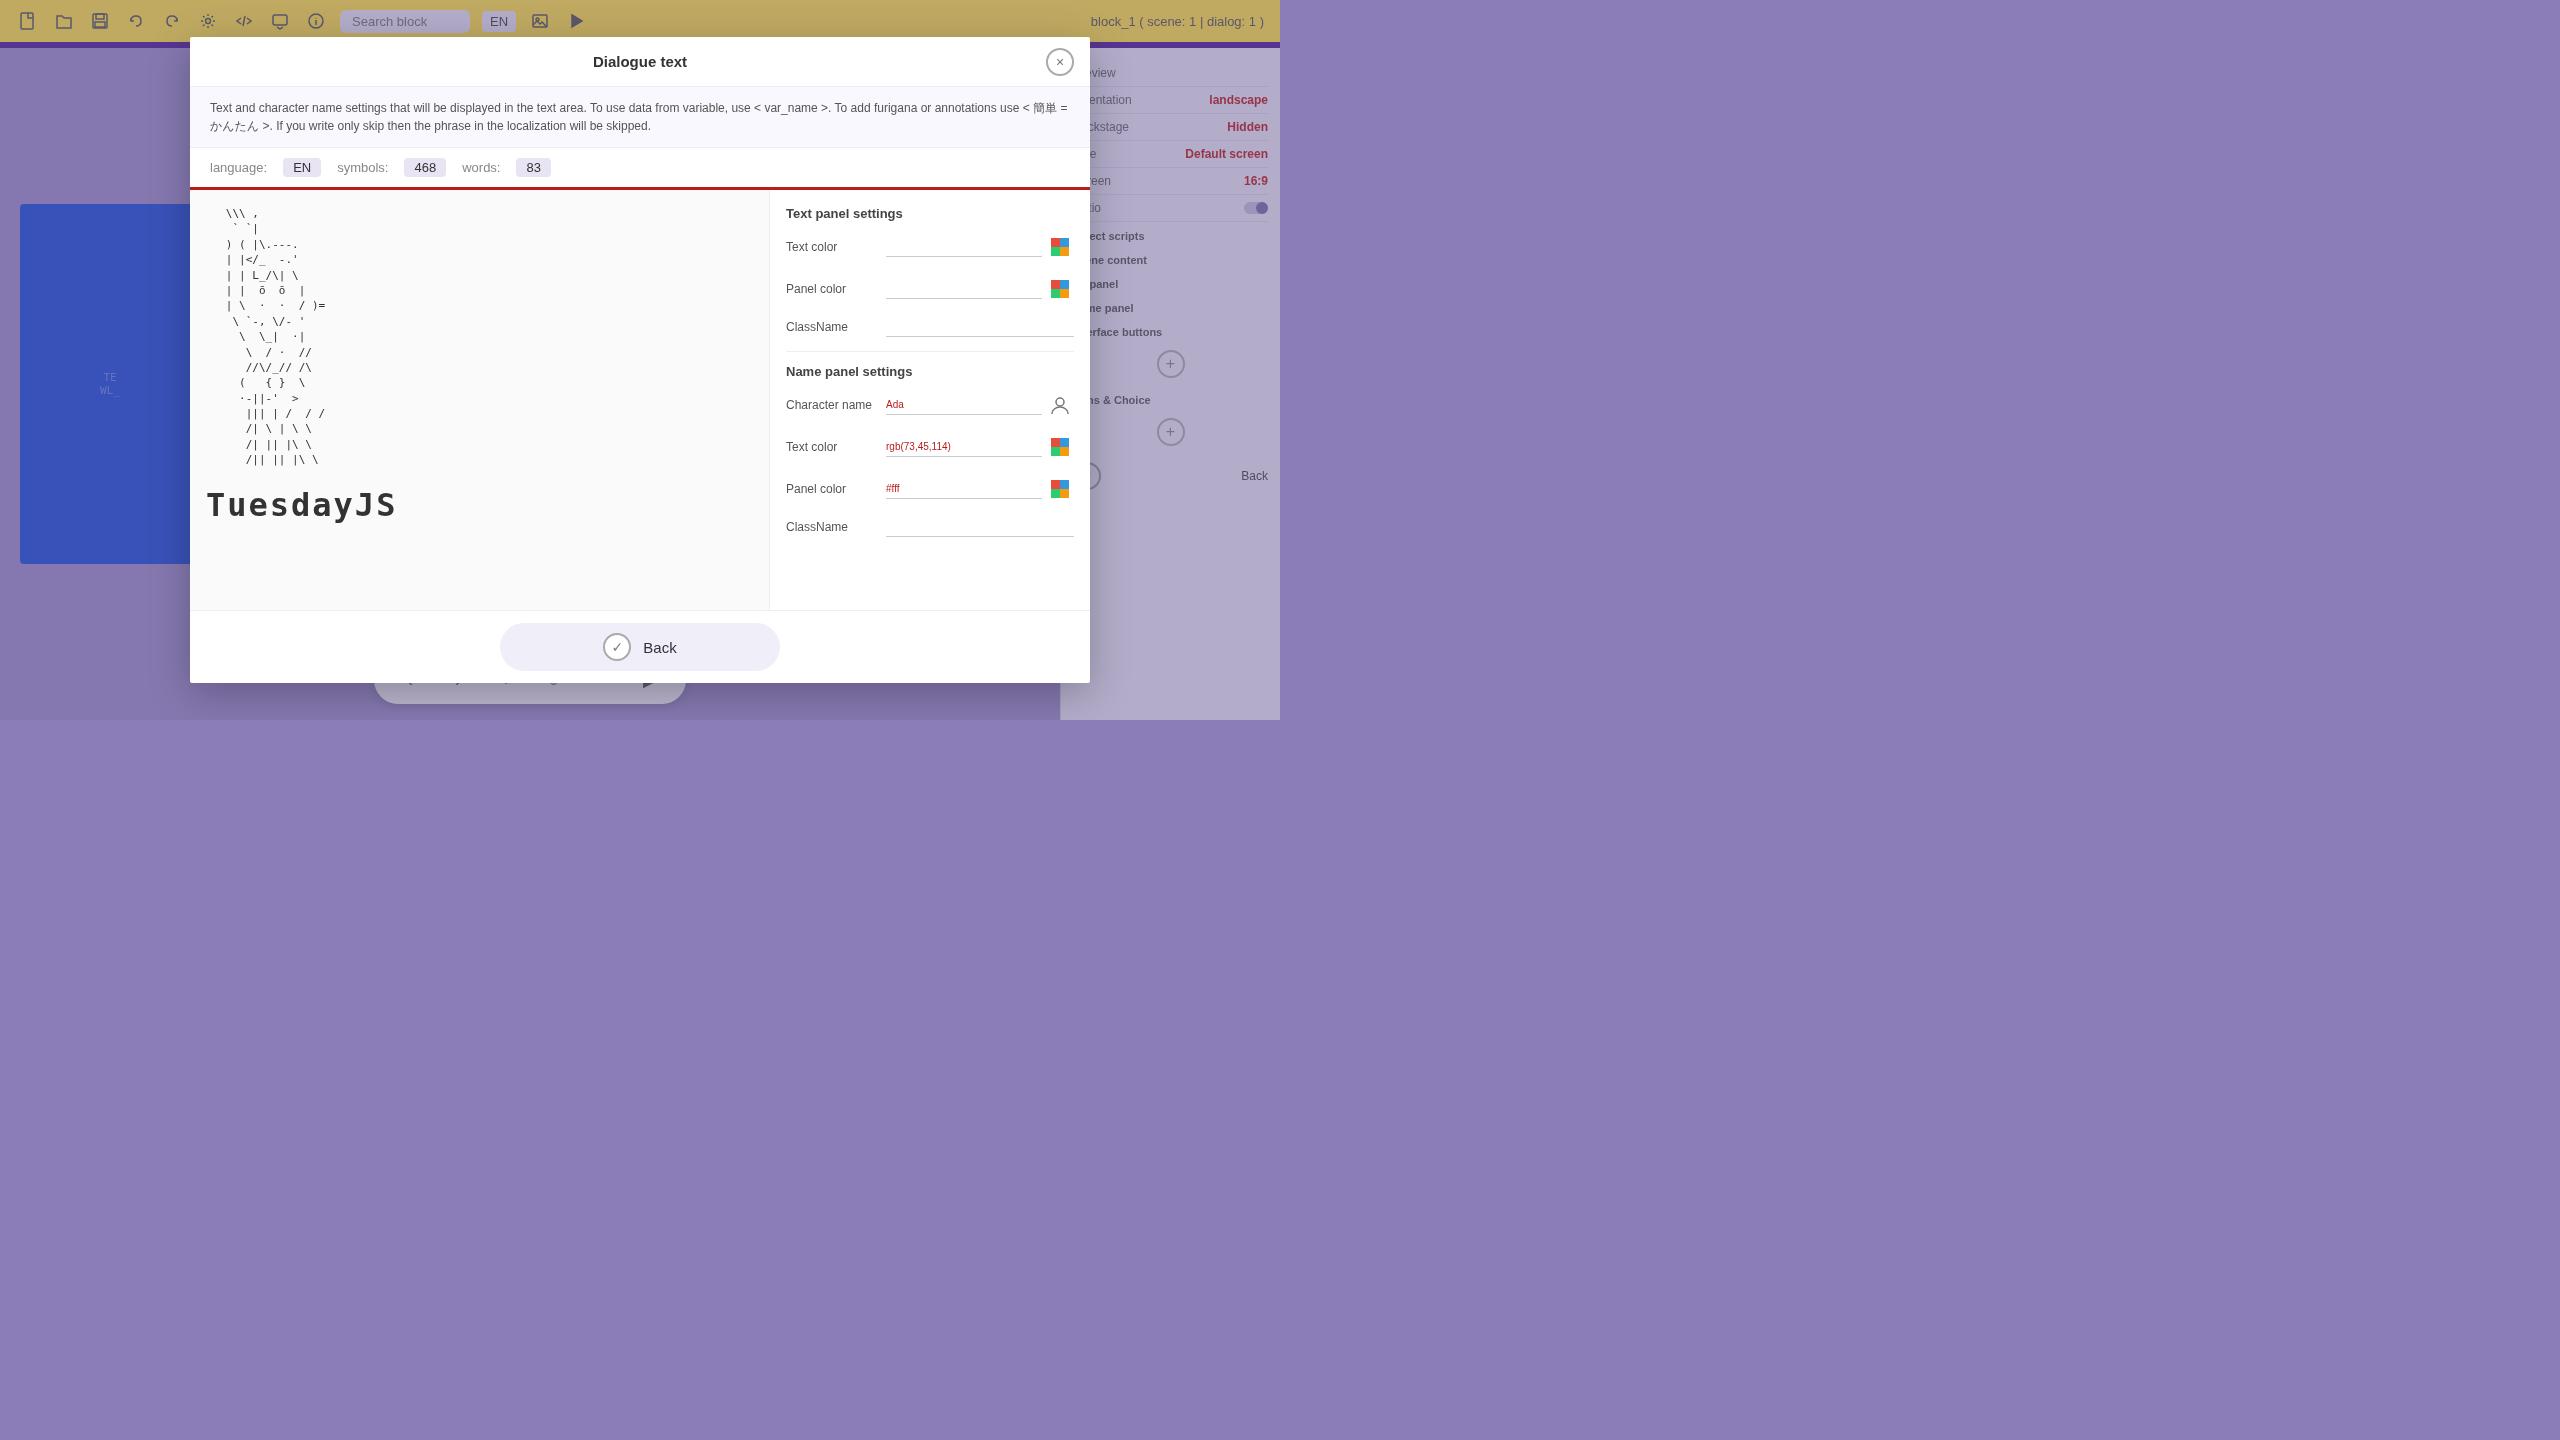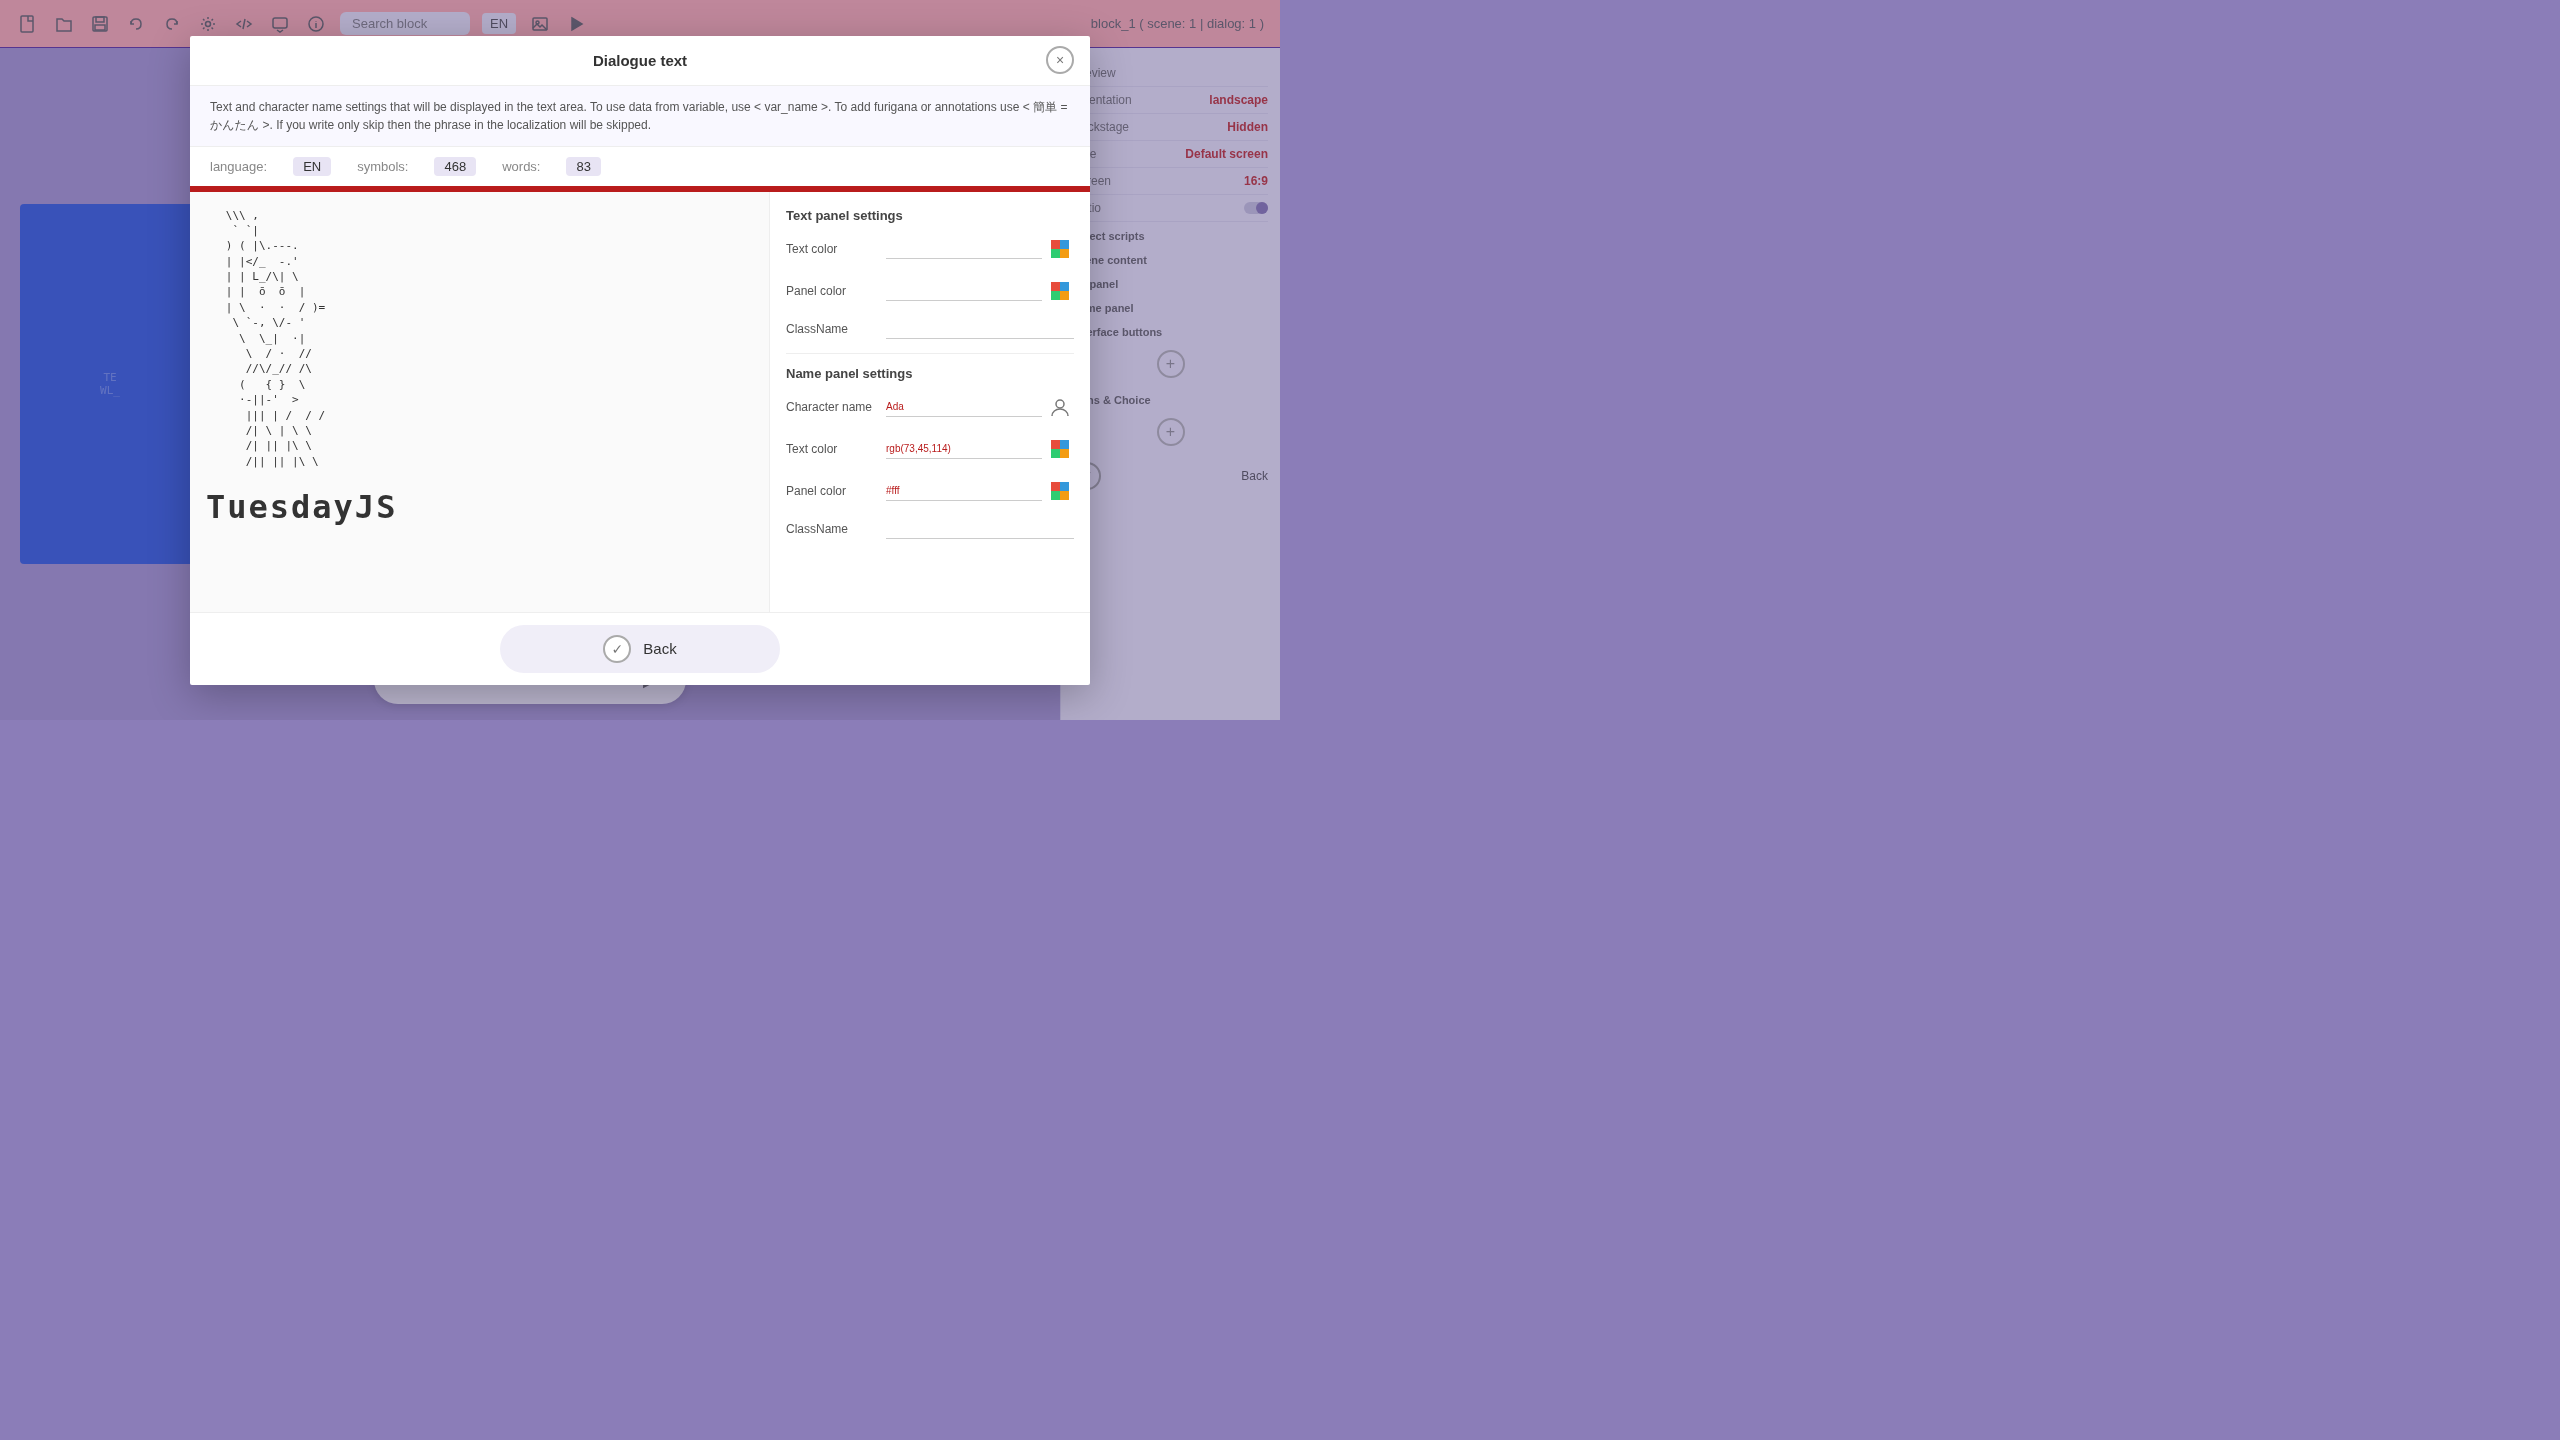--- a/index.html
+++ b/index.html
@@ -7,27 +7,27 @@
       font-family: -apple-system, BlinkMacSystemFont, 'Segoe UI', sans-serif;
       background: #8b7db8;
       width: 1280px;
       height: 720px;
       overflow: hidden;
       position: relative;
     }
 
     
     .toolbar {
-      background: #fca5a5;
+      background: #fde047;
       height: 48px;
       display: flex;
       align-items: center;
       padding: 0 16px;
       gap: 12px;
-      border-bottom: 1px solid #4c1d95;
+      border-bottom: 6px solid #4c1d95;
       position: relative;
       z-index: 1;
     }
     .toolbar-icon {
       width: 24px;
       height: 24px;
       display: flex;
       align-items: center;
       justify-content: center;
       color: #555;
@@ -223,23 +223,23 @@
       padding: 12px 20px;
       background: #f9f8ff;
       font-size: 12px;
       color: #555;
       border-bottom: 1px solid #eee;
       line-height: 1.5;
     }
     .modal-stats {
       display: flex;
       align-items: center;
-      gap: 26px;
+      gap: 16px;
       padding: 10px 20px;
-      border-bottom: 6px solid #b91c1c;
+      border-bottom: 3px solid #b91c1c;
       font-size: 13px;
       color: #555;
     }
     .stat-label { color: #888; }
     .stat-value {
       background: #e8e4f4;
       border-radius: 4px;
       padding: 2px 10px;
       color: #333;
       font-size: 13px;

